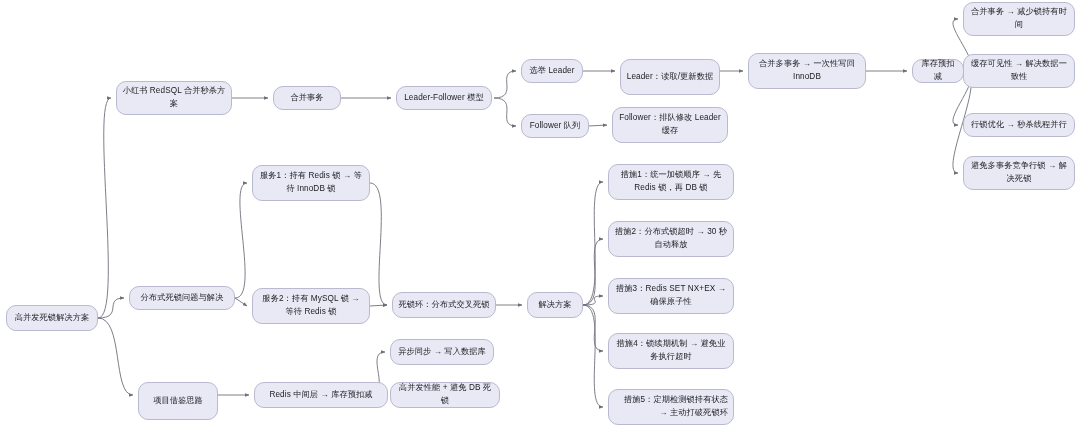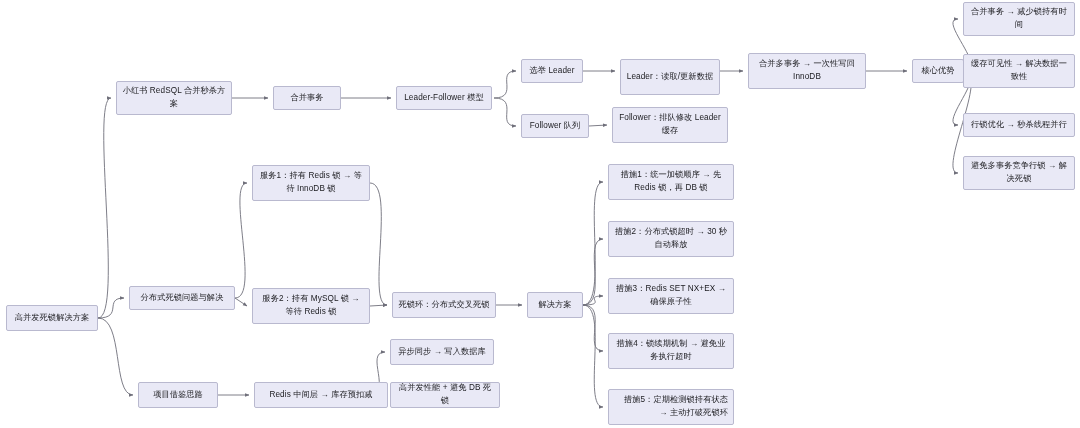--- a/index.html
+++ b/index.html
@@ -24,21 +24,21 @@
     top: 0;
     width: 1080px;
     height: 428px;
     pointer-events: none;
   }
   .node {
     position: absolute;
     box-sizing: border-box;
     background: #e9e9f6;
     border: 1px solid #b9b9cf;
-    border-radius: 2px;
+    border-radius: 10px;
     display: flex;
     align-items: center;
     justify-content: center;
     text-align: center;
     color: #1b1b1f;
     font-size: 8.2px;
     line-height: 1.55;
     padding: 2px 5px;
     letter-spacing: 0.1px;
   }
@@ -104,21 +104,21 @@
       <div class="node" style="left: 521px; top: 59px; width: 62px; height: 24px; background: rgb(233, 233, 246); border-color: rgb(185, 185, 207); color: rgb(27, 27, 31);">
         <span>选举 Leader</span>
       </div>
       <div class="node" style="left: 620px; top: 59px; width: 100px; height: 36px; background: rgb(233, 233, 246); border-color: rgb(185, 185, 207); color: rgb(27, 27, 31);">
         <span>Leader：读取/更新数据</span>
       </div>
       <div class="node" style="left: 748px; top: 53px; width: 118px; height: 36px; background: rgb(233, 233, 246); border-color: rgb(185, 185, 207); color: rgb(27, 27, 31);">
         <span>合并多事务 → 一次性写回 InnoDB</span>
       </div>
       <div class="node" style="left: 912px; top: 59px; width: 52px; height: 24px; background: rgb(233, 233, 246); border-color: rgb(185, 185, 207); color: rgb(27, 27, 31);">
-        <span>核心优势</span>
+        <span>库存预扣减</span>
       </div>
       <div class="node" style="left: 521px; top: 114px; width: 68px; height: 24px; background: rgb(233, 233, 246); border-color: rgb(185, 185, 207); color: rgb(27, 27, 31);">
         <span>Follower 队列</span>
       </div>
       <div class="node" style="left: 612px; top: 107px; width: 116px; height: 36px; background: rgb(233, 233, 246); border-color: rgb(185, 185, 207); color: rgb(27, 27, 31);">
         <span>Follower：排队修改 Leader 缓存</span>
       </div>
       <div class="node" style="left: 963px; top: 2px; width: 112px; height: 34px; background: rgb(233, 233, 246); border-color: rgb(185, 185, 207); color: rgb(27, 27, 31);">
         <span>合并事务 → 减少锁持有时间</span>
       </div>
@@ -154,21 +154,21 @@
       </div>
       <div class="node" style="left: 608px; top: 278px; width: 126px; height: 36px; background: rgb(233, 233, 246); border-color: rgb(185, 185, 207); color: rgb(27, 27, 31);">
         <span>措施3：Redis SET NX+EX → 确保原子性</span>
       </div>
       <div class="node" style="left: 608px; top: 333px; width: 126px; height: 36px; background: rgb(233, 233, 246); border-color: rgb(185, 185, 207); color: rgb(27, 27, 31);">
         <span>措施4：锁续期机制 → 避免业务执行超时</span>
       </div>
       <div class="node" style="left: 608px; top: 389px; width: 126px; height: 36px; background: rgb(233, 233, 246); border-color: rgb(185, 185, 207); color: rgb(27, 27, 31); text-align: right;">
         <span>措施5：定期检测锁持有状态 → 主动打破死锁环</span>
       </div>
-      <div class="node" style="left: 138px; top: 382px; width: 80px; height: 26px; background: rgb(233, 233, 246); border-color: rgb(185, 185, 207); color: rgb(27, 27, 31);">
+      <div class="node" style="left: 138px; top: 382px; width: 80px; height: 38px; background: rgb(233, 233, 246); border-color: rgb(185, 185, 207); color: rgb(27, 27, 31);">
         <span>项目借鉴思路</span>
       </div>
       <div class="node" style="left: 254px; top: 382px; width: 134px; height: 26px; background: rgb(233, 233, 246); border-color: rgb(185, 185, 207); color: rgb(27, 27, 31);">
         <span>Redis 中间层 → 库存预扣减</span>
       </div>
       <div class="node" style="left: 390px; top: 339px; width: 104px; height: 26px; background: rgb(233, 233, 246); border-color: rgb(185, 185, 207); color: rgb(27, 27, 31);">
         <span>异步同步 → 写入数据库</span>
       </div>
       <div class="node" style="left: 390px; top: 382px; width: 110px; height: 26px; background: rgb(233, 233, 246); border-color: rgb(185, 185, 207); color: rgb(27, 27, 31);">
         <span>高并发性能 + 避免 DB 死锁</span>

